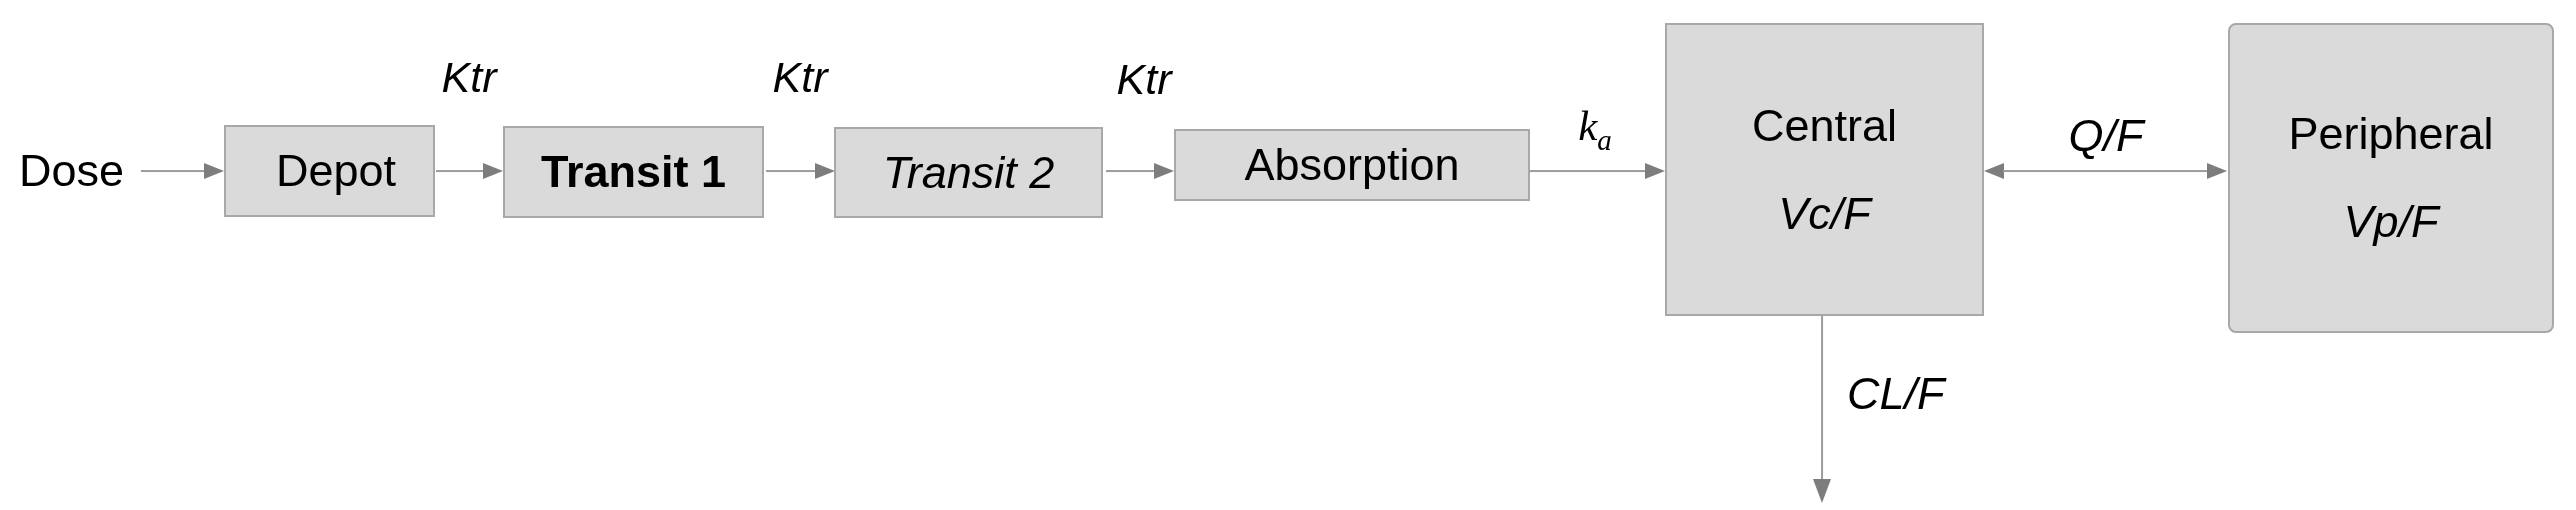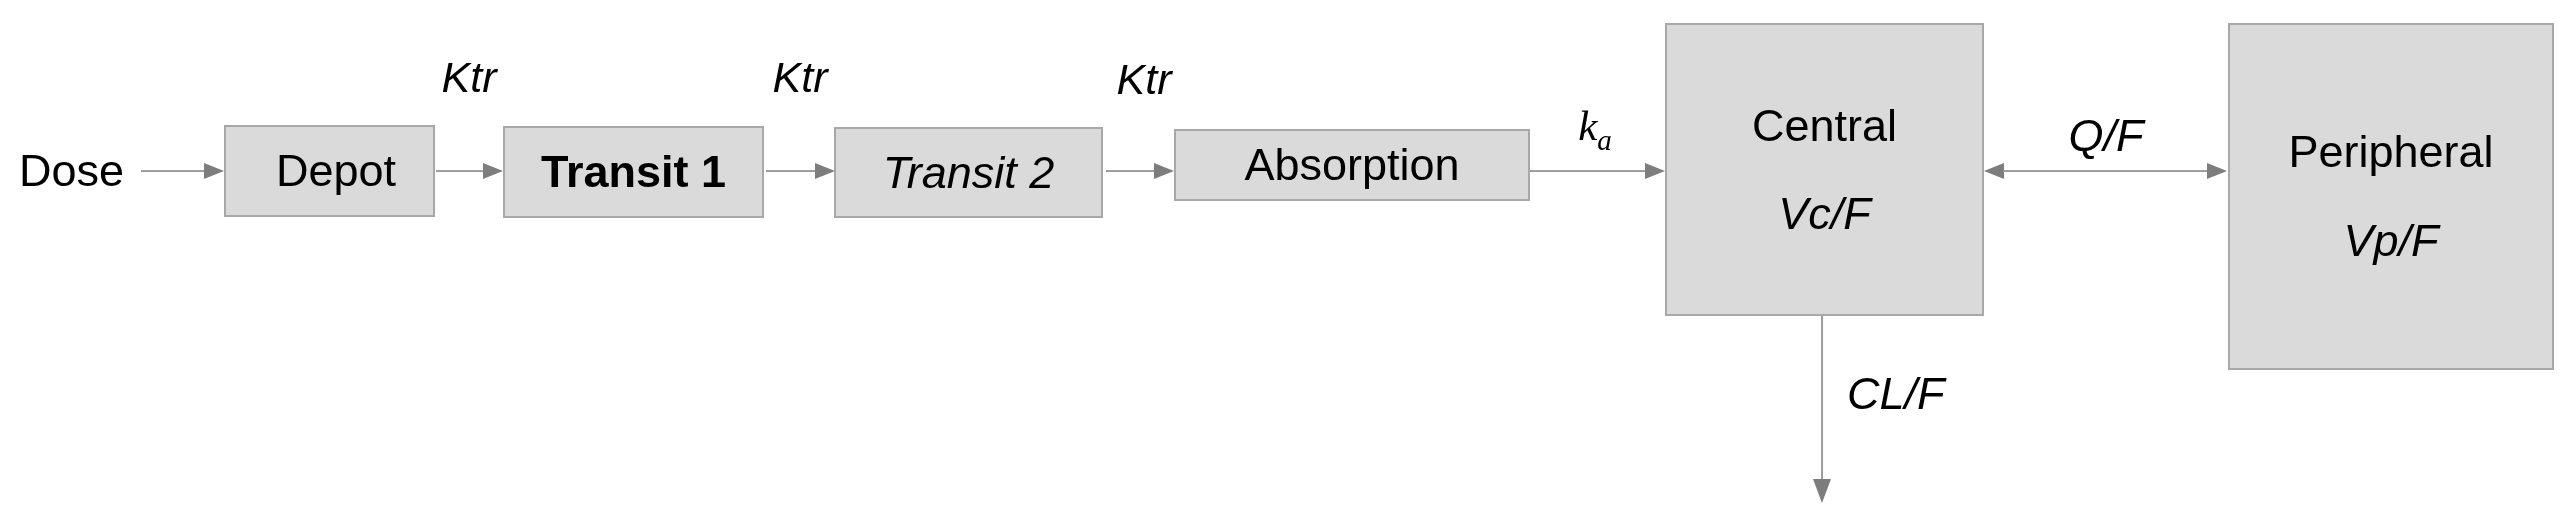--- a/index.html
+++ b/index.html
@@ -13,21 +13,21 @@
     box-sizing:border-box;display:flex;flex-direction:column;
     align-items:center;justify-content:center;text-align:center;
   }
   .box-label{font-size:45px;line-height:1.1;color:#000;}
   .box-vol{font-size:45px;line-height:1.1;font-style:italic;margin-top:39px;color:#000;}
   .depot{left:224px;top:125px;width:211px;height:92px;padding-left:13px;}
   .t1{left:503px;top:126px;width:261px;height:92px;font-weight:bold;}
   .t2{left:834px;top:127px;width:269px;height:91px;font-style:italic;}
   .abs{left:1174px;top:129px;width:356px;height:72px;}
   .central{left:1665px;top:23px;width:319px;height:293px;}
-  .peripheral{left:2228px;top:22.6px;width:326px;height:347px;}
+  .peripheral{left:2228px;top:22.6px;width:326px;height:310px;border-radius:8px;}
   
   .txt{position:absolute;font-size:45px;line-height:48px;white-space:nowrap;}
   .rate{font-style:italic;}
   .dose{left:19px;top:147px;}
   .ktr1{left:469px;top:53px;transform:translateX(-50%);font-size:43px;}
   .ktr2{left:800px;top:53px;transform:translateX(-50%);font-size:43px;}
   .ktr3{left:1144px;top:55px;transform:translateX(-50%);font-size:43px;}
   .ka{left:1595px;top:102px;transform:translateX(-50%);font-size:43px;font-family:Liberation Serif, serif;}
   .ka sub{font-size:29px;line-height:0;}
   .qf{left:2106px;top:96px;transform:translateX(-50%);margin-top:16px;}

